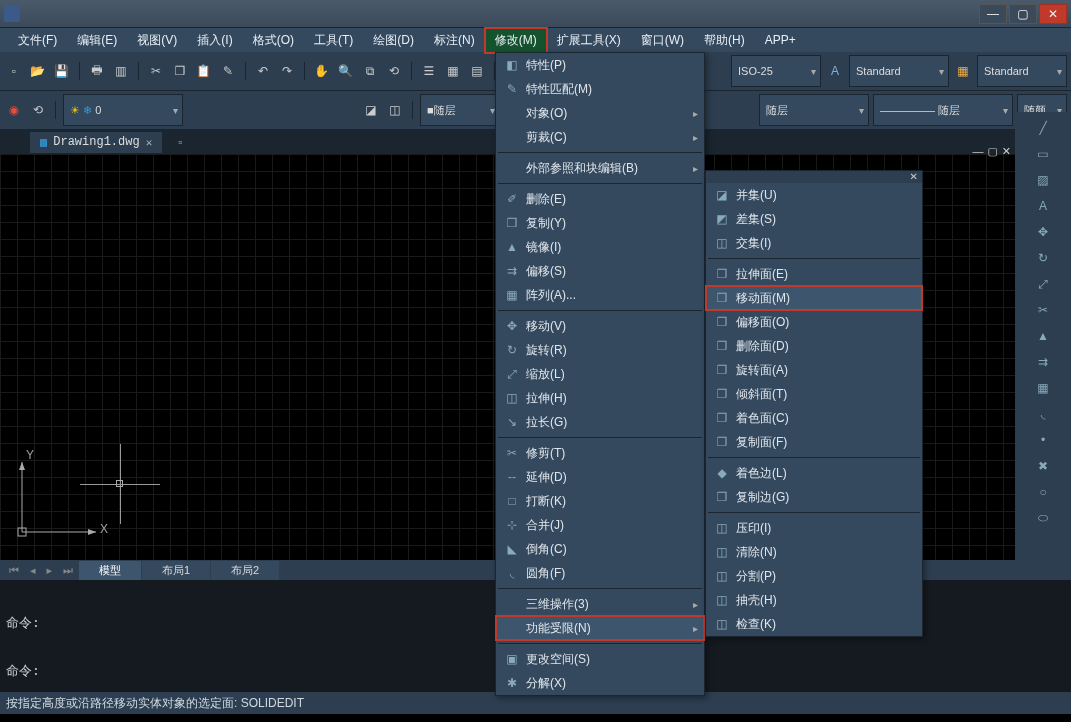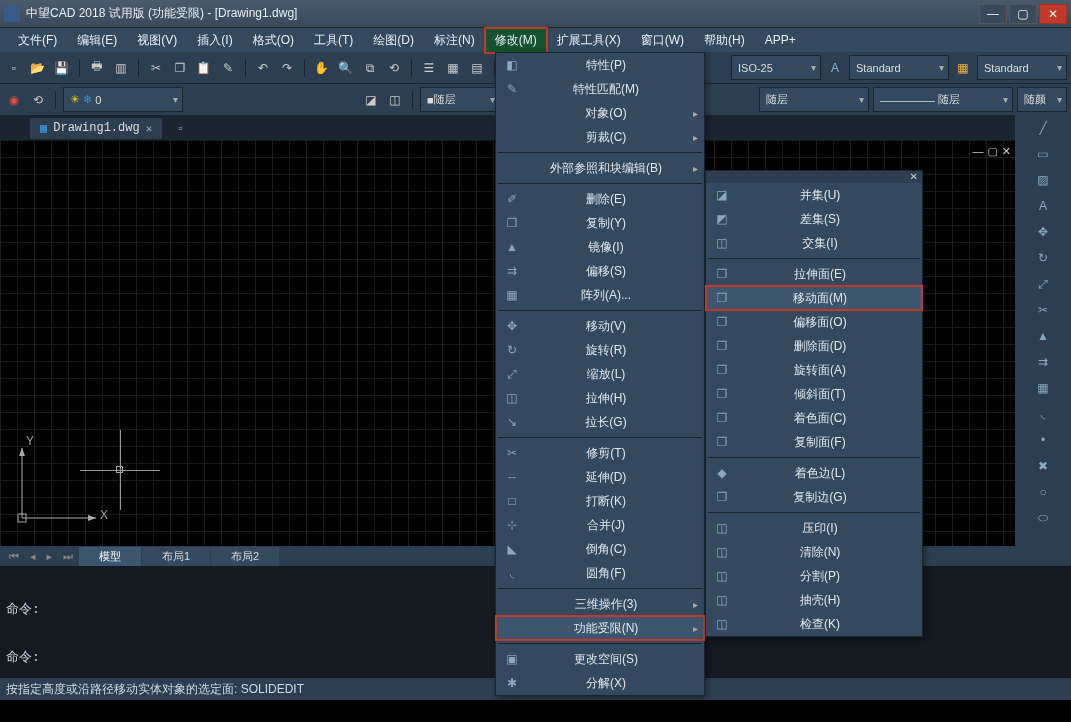--- a/index.html
+++ b/index.html
@@ -8,21 +8,21 @@
   .titlebar .app-icon { width: 16px; height: 16px; background: #3a5a8a; border-radius: 2px; margin-right: 6px; display:inline-block;}
   .titlebar .wbtns { margin-left: auto; display: flex; }
   .wbtn { width: 28px; height: 20px; display: flex; align-items: center; justify-content: center; margin-left: 2px; color: #eee; border:1px solid #555; background:#3a4a5a;}
   .wbtn.close { background: #c0392b; border-color:#a03020;}
   .menubar { height: 24px; background: #34495e; display: flex; align-items: center; padding-left: 8px; color: #e8eef5; }
   .menubar .mitem { padding: 4px 10px; cursor: default; }
   .menubar .mitem.active { background: #14532d; outline: 2px solid #c0392b; outline-offset: -1px; }
   .toolbar { background: #2c3e50; display: flex; align-items: center; padding: 3px 4px; gap: 4px; border-bottom:1px solid #1a2530;}
   .tbbtn { width: 20px; height: 20px; display: inline-flex; align-items:center; justify-content:center; color:#ccc; }
   .tbsep { width:1px; height:18px; background:#1a2530; margin:0 3px;}
-  .combo { height: 25px; background:#34495e; color:#ddd; padding:2px 18px 2px 6px; border:1px solid #1a2530; font-size:11px; position:relative; min-width:60px; display:inline-flex; align-items:center;}
+  .combo { height: 32px; background:#34495e; color:#ddd; padding:2px 18px 2px 6px; border:1px solid #1a2530; font-size:11px; position:relative; min-width:60px; display:inline-flex; align-items:center;}
   .combo::after { content:"▾"; position:absolute; right:4px; font-size:10px; color:#aaa;}
   .tabstrip { height: 24px; background:#1a2530; display:flex; align-items:center; padding-left:30px; color:#ddd;}
   .filetab { background:#2c3e50; padding:3px 10px; display:flex; align-items:center; gap:6px; font-family: "Courier New", monospace; font-size:12px;}
   .filetab .close-x { color:#aaa; font-size:11px;}
   .workarea { position:relative; height: 406px; background:#000; }
   .grid { position:absolute; inset:0; background-image: linear-gradient(#1a1a1a 1px, transparent 1px), linear-gradient(90deg, #1a1a1a 1px, transparent 1px); background-size: 17px 17px; }
   .ucs { position:absolute; left:16px; bottom:18px; color:#a0a0a0; font-size:12px; }
   .ucs svg { display:block; }
   .crosshair { position:absolute; left:120px; top:330px; color:#a0a0a0; }
   .crosshair .hline { position:absolute; width:80px; height:1px; background:#999; left:-40px; top:0;}
@@ -33,38 +33,37 @@
   .layouttabs .ltab.active { background:#3d566e; color:#fff;}
   .layouttabs .nav { padding:2px 5px; color:#888;}
   .cmdwin { background:#151a20; color:#c8d0d8; font-family:"SimSun","Courier New",monospace; font-size:13px; padding:4px 6px; height:112px; overflow:hidden; white-space:pre-wrap; line-height:16px;}
   .cmdwin .line { display:block; }
   .statusbar { height:22px; background:#2c3e50; color:#d0d8e0; display:flex; align-items:center; padding:0 6px; font-size:12px;}
   
   .menu { position:absolute; background:#34495e; color:#e0e6ec; border:1px solid #1a2530; box-shadow:2px 2px 6px rgba(0,0,0,.4); font-size:12px; z-index:100; }
   .menu .mrow { display:flex; align-items:center; height:24px; padding:0 18px 0 6px; position:relative; }
   .menu .mrow.hover { background:#3d566e; }
   .menu .mrow .micon { width:20px; display:inline-flex; align-items:center; justify-content:center; color:#8ab; font-size:12px;}
-  .menu .mrow .mlbl { flex:1; padding-left:4px;text-align:center; }
+  .menu .mrow .mlbl { flex:1; padding-left:4px; }
   .menu .mrow .arrow { color:#aaa; font-size:10px; position:absolute; right:6px;}
   .menu .msep { height:1px; background:#1a2530; margin:3px 2px; }
   .menu-main { left:495px; top:52px; width:210px; }
   .submenu { left:705px; top:170px; width:218px; }
   .submenu .topbar { height:12px; background:#2c3e50; display:flex; justify-content:flex-end; padding-right:4px;}
   .submenu .topbar span{ color:#ccc; font-size:10px; margin-left:6px;}
   .redbox { outline:2px solid #c0392b; outline-offset:-1px; }
   .rtool { position:absolute; right:0; top:112px; width:56px; bottom:156px; background:#2c3e50; display:flex; flex-direction:column; align-items:center; padding-top:6px; gap:6px;}
   .rtool .ricon { width:20px; height:20px; display:flex; align-items:center; justify-content:center; color:#8ab; }
   .floatpanel-min { position:absolute; right:60px; top:145px; height:14px; display:flex; gap:4px; color:#ccc; font-size:11px;}
 </style>
 </head>
 <body>
 
 <div class="titlebar">
   <span class="app-icon"></span>
-  <span>中望CAD 2018 试用版 (功能受限) - [Drawing1.dwg]</span>
   <div class="wbtns">
     <div class="wbtn">—</div>
     <div class="wbtn">▢</div>
     <div class="wbtn close">✕</div>
   </div>
 </div>
 
 <div class="menubar">
   <span class="mitem">文件(F)</span>
   <span class="mitem">编辑(E)</span>

